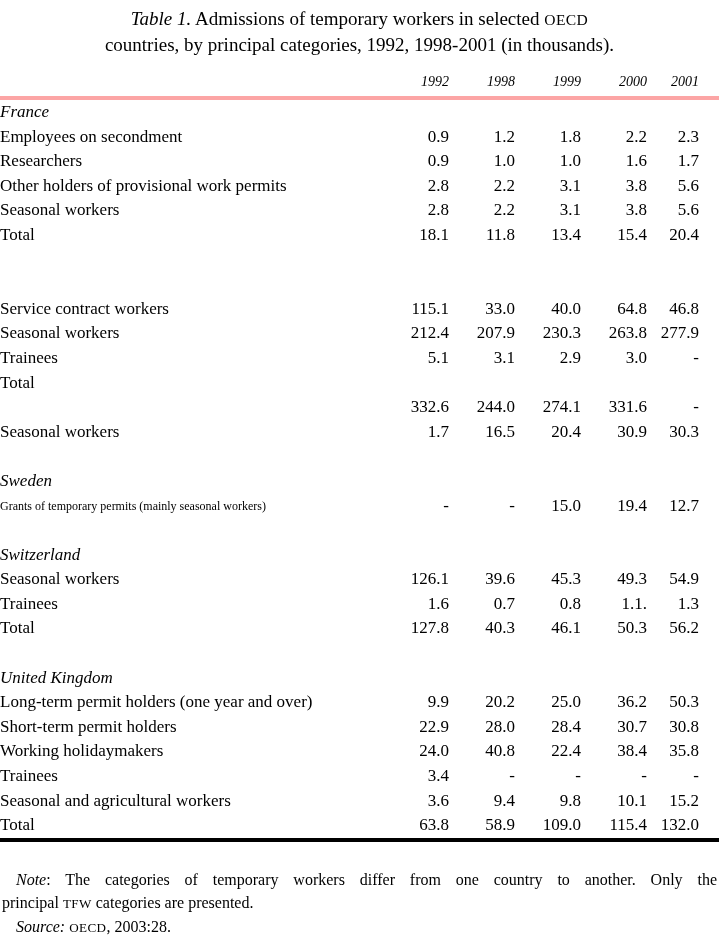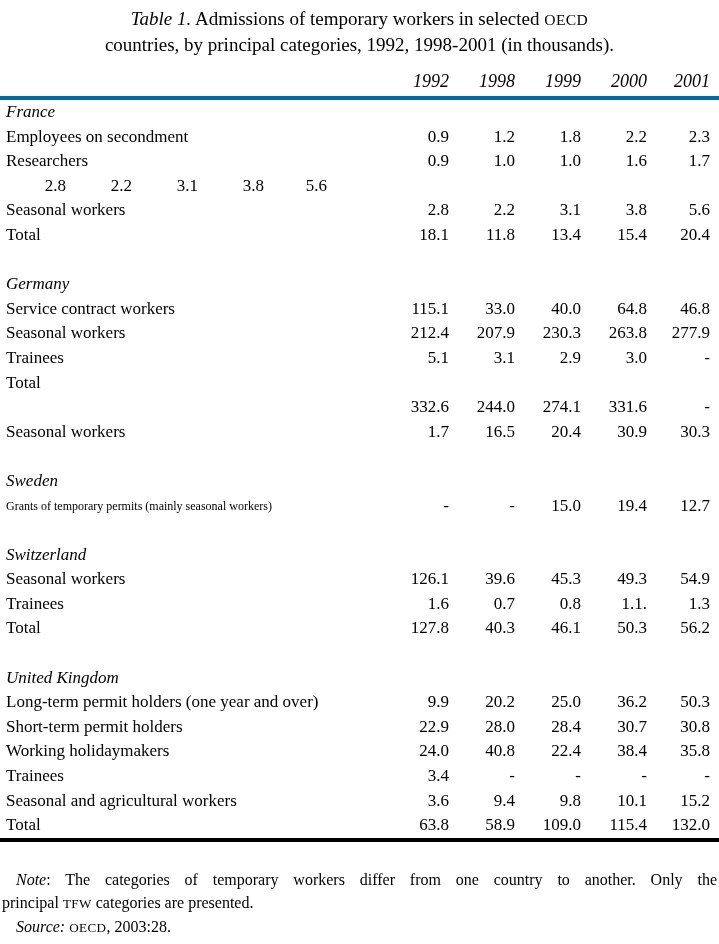--- a/index.html
+++ b/index.html
@@ -15,28 +15,28 @@
   .title-line { white-space:nowrap; }
 
   
   .italic { font-style:italic; }
   .sc { font-size:0.82em; letter-spacing:0.4px; }
 
   
   .dtable { width:719px; margin-top:12px; border-bottom:4px solid #000; }
   .trow { display:flex; height:24.6px; line-height:24.6px; font-size:17px; }
   .trow.header {
-    height:27px; line-height:25px; font-size:18px; font-style:italic;
-    border-bottom:4px solid #0369a1;
+    height:27px; line-height:25px; font-size:14px; font-style:italic;
+    border-bottom:4px solid #fca5a5;
   }
-  .tlabel { flex:1 1 auto; min-width:0; padding-left:6px; white-space:nowrap; overflow:visible; }
+  .tlabel { flex:1 1 auto; min-width:0; white-space:nowrap; overflow:visible; }
   .tlabel.country { font-style:italic; }
   .tlabel.long { font-size:12px; }
   .tnum { flex:0 0 66px; width:66px; text-align:right; }
-  .tnum.last { flex:0 0 72px; width:72px; padding-right:9px; box-sizing:border-box; }
+  .tnum.last { flex:0 0 72px; width:72px; padding-right:20px; box-sizing:border-box; }
   .gap-row { height:24.6px; }
 
   
   .note-block { margin:26px 2px 0 2px; font-size:16px; line-height:23px; }
   .note-line-justify {
     text-align:justify; text-align-last:justify; text-indent:14px; word-spacing:1px;
   }
   .note-line { text-align:left; }
   .source-line { margin:0 2px; font-size:16px; line-height:23px; text-indent:14px; }
 </style>
@@ -77,20 +77,21 @@
         </div>
         <div class="trow">
           <div class="tlabel">Researchers</div>
           <div class="tnum">0.9</div>
           <div class="tnum">1.0</div>
           <div class="tnum">1.0</div>
           <div class="tnum">1.6</div>
           <div class="tnum last">1.7</div>
         </div>
         <div class="trow">
+          <div class="tlabel">Other holders of provisional work permits</div>
           <div class="tnum">2.8</div>
           <div class="tnum">2.2</div>
           <div class="tnum">3.1</div>
           <div class="tnum">3.8</div>
           <div class="tnum last">5.6</div>
         </div>
         <div class="trow">
           <div class="tlabel">Seasonal workers</div>
           <div class="tnum">2.8</div>
           <div class="tnum">2.2</div>
@@ -101,21 +102,20 @@
         <div class="trow">
           <div class="tlabel">Total</div>
           <div class="tnum">18.1</div>
           <div class="tnum">11.8</div>
           <div class="tnum">13.4</div>
           <div class="tnum">15.4</div>
           <div class="tnum last">20.4</div>
         </div>
         <div class="gap-row"></div>
         <div class="trow">
-          <div class="tlabel country">Germany</div>
           <div class="tnum"></div>
           <div class="tnum"></div>
           <div class="tnum"></div>
           <div class="tnum"></div>
           <div class="tnum last"></div>
         </div>
         <div class="trow">
           <div class="tlabel">Service contract workers</div>
           <div class="tnum">115.1</div>
           <div class="tnum">33.0</div>

